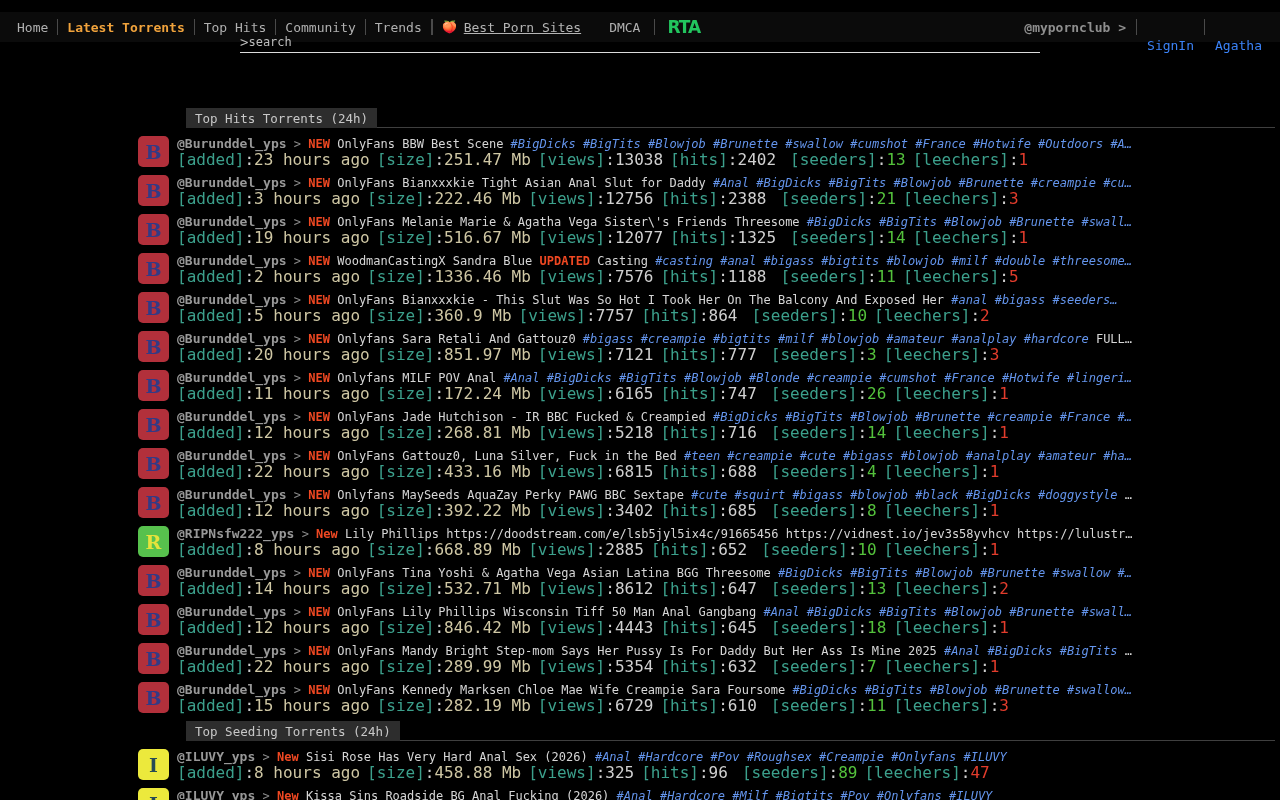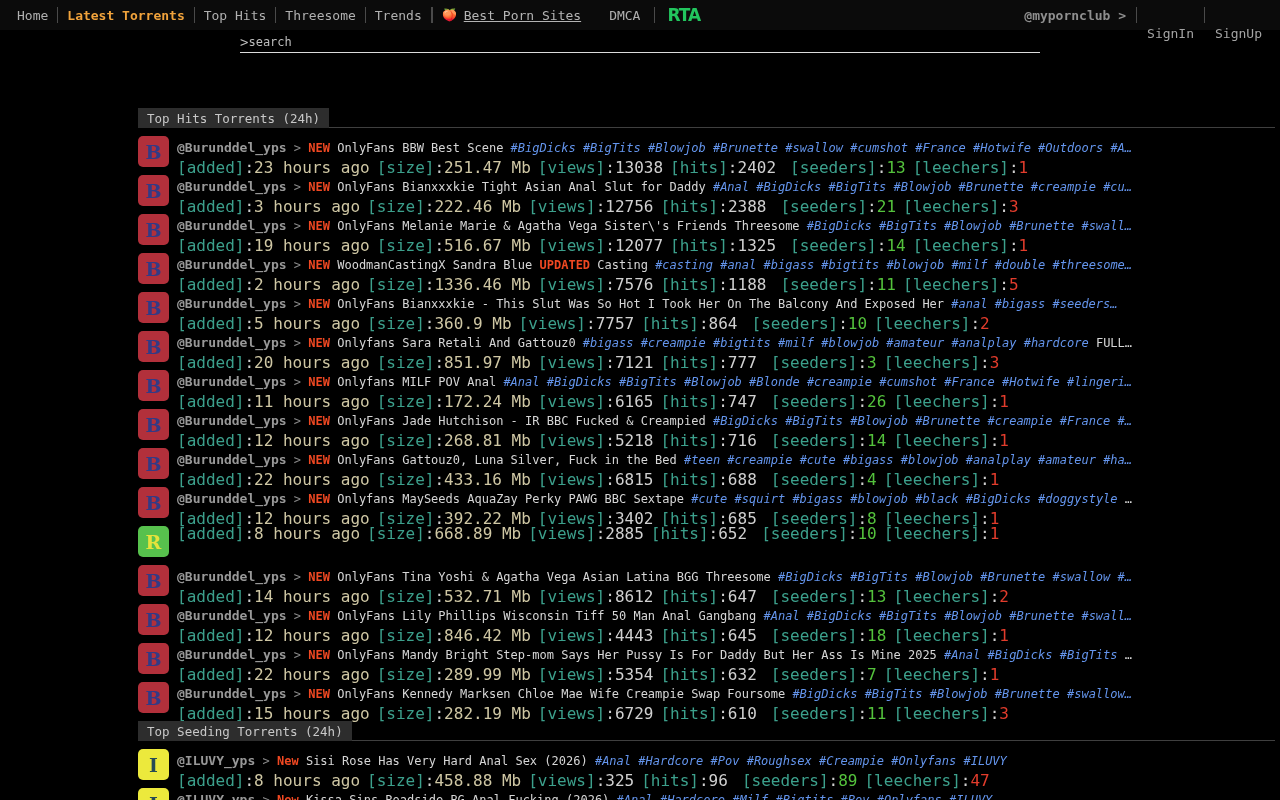--- a/index.html
+++ b/index.html
@@ -1,58 +1,58 @@
 <!DOCTYPE html>
 <html style="--nav-active: #f1a33c; --flag: #f04822; --tag: #6495ed; --user: #989898; --title: #d6d6d6; --stat-label: #3ca08c; --val-warm: #cfc7a4; --val: #d0d0d0; --seeders: #54c23c; --leechers: #e23c2c; --header-bg: #2d2d2d; --header-text: #c8c8c8; --rule: #3f3f3f;"><head>
 <meta charset="utf-8">
 <style>
   * { box-sizing: border-box; margin: 0; padding: 0; }
   html,body { width:1280px; height:800px; overflow:hidden; background:#000; }
   body { font-family:"DejaVu Sans Mono","Liberation Mono",monospace; position:relative; }
 
   
-  .topbar { position:absolute; top:0; left:0; width:1280px; height:30px;
+  .topbar { position:absolute; top:12px; left:0; width:1280px; height:30px;
             background:#0b0b0b; display:flex; align-items:center;
             justify-content:space-between; padding:0 8px; font-size:13px; color:#b0b0b0; }
   .nav-left, .nav-right { display:flex; align-items:center; }
   .nav-item { padding:0 9px; color:#b0b0b0; cursor:pointer; white-space:nowrap; }
   .nav-item.active { color:var(--nav-active); font-weight:bold; }
   .sep { width:1px; height:16px; background:#4a4a4a; display:inline-block; }
   .promo { padding:0 10px; display:flex; align-items:center; gap:6px; cursor:pointer; }
   .promo .plabel { text-decoration:underline; color:#b5b5b5; }
   .picon { color:#e8923a; font-size:12px; }
   .dmca { padding:0 14px 0 18px; color:#b0b0b0; cursor:pointer; }
   .rta { padding:0 6px 0 12px; color:#22c55e; font-weight:800; font-size:17px;
          letter-spacing:-1px; font-family:"DejaVu Sans","Liberation Sans",sans-serif; }
   .account { font-weight:bold; color:#8f8f8f; padding:0 10px; cursor:pointer; white-space:nowrap; }
   .account .arr { font-weight:bold; color:#8f8f8f; }
-  .auth { color:#a3a3a3; padding:0 10px; cursor:pointer;margin-top:36px; }
+  .auth { color:#3b82f6; padding:0 10px; cursor:pointer;margin-top:36px; }
 
   
   .searchbar { position:absolute; top:32px; left:240px; width:800px; height:21px;
                border-bottom:1px solid #dcdcdc; display:flex; align-items:center; }
   .prompt { color:#bdbdbd; font-size:14px; }
   .search-input { background:transparent; border:none; outline:none; color:#bdbdbd;
                   font-family:inherit; font-size:12px; width:760px; }
   .search-input::placeholder { color:#bdbdbd; opacity:1; }
 
   
   .content { position:absolute; top:108px; left:138px; width:1137px; }
   .section-head { display:flex; align-items:stretch; height:20px; margin-bottom:8px; }
   .tab { background:var(--header-bg); color:var(--header-text); font-size:12.5px;
-         padding:3px 9px 0 9px; white-space:nowrap; }
+         padding:3px 9px 0 9px; white-space:nowrap;margin-left:48px; }
   .rule { flex:1; border-bottom:1px solid var(--rule); }
 
   .row { display:flex; gap:8px; height:32px; margin-bottom:7px; }
   .avatar { width:31px; height:31px; border-radius:5px; flex:0 0 31px;
             display:flex; align-items:center; justify-content:center;
             font-family:"DejaVu Serif","Liberation Serif",serif;
             font-weight:bold; font-size:19px; cursor:pointer; }
   .rcontent { flex:1; min-width:0; }
-  .line1 { font-size:12px; line-height:24px; white-space:nowrap; overflow:hidden;
+  .line1 { font-size:12px; line-height:16px; white-space:nowrap; overflow:hidden;
            width:985px; color:var(--title); }
   .user { font-size:13px; font-weight:bold; color:var(--user); cursor:pointer; }
   .arrow { color:#8a8a8a; }
   .flag { color:var(--flag); font-weight:bold; }
   .ttext { color:var(--title); }
   .tag { color:var(--tag); font-style:italic; cursor:pointer; }
   .line2 { font-size:16px; line-height:15px; white-space:nowrap; }
   .stat { margin-right:7px; }
   .stat.seeders { margin-left:7px; }
   .slabel { color:var(--stat-label); }
@@ -66,39 +66,39 @@
 <body>
 
 <div class="topbar">
   <div class="nav-left" id="nav-left">
       <span class="nav-item">Home</span>
       <span class="sep"></span>
       <span class="nav-item active">Latest Torrents</span>
       <span class="sep"></span>
       <span class="nav-item">Top Hits</span>
       <span class="sep"></span>
-      <span class="nav-item">Threesome</span>
+      <span class="nav-item">Community</span>
       <span class="sep"></span>
       <span class="nav-item">Trends</span>
       <span class="sep"></span>
       <span class="sep"></span>
       <span class="promo">
         <span class="picon">🍑</span>
         <span class="plabel">Best Porn Sites</span>
       </span>
       <span class="dmca">DMCA</span>
       <span class="sep"></span>
       <span class="rta">RTA</span>
     </div>
   <div class="nav-right">
     <span class="account"><span>@mypornclub</span> <span class="arr">&gt;</span></span>
     <span class="sep"></span>
     <span class="auth">SignIn</span>
     <span class="sep"></span>
-    <span class="auth">SignUp</span>
+    <span class="auth">Agatha</span>
   </div>
 </div>
 
 <div class="searchbar">
   <span class="prompt">&gt;</span>
     <input class="search-input" type="text" placeholder="search" style="">
 </div>
 
 <div class="content" id="content">
     <div class="section-head">
@@ -171,20 +171,21 @@
     <div class="row">
       <span class="avatar" style="background: rgb(178, 48, 59); color: rgb(51, 58, 133);">B</span>
       <div class="rcontent">
         <div class="line1"><span class="user">@Burunddel_yps</span> <span class="arrow">&gt;</span> <span class="flag">NEW</span> <span class="ttext">Onlyfans MaySeeds AquaZay Perky PAWG BBC Sextape</span> <span class="tag">#cute</span> <span class="tag">#squirt</span> <span class="tag">#bigass</span> <span class="tag">#blowjob</span> <span class="tag">#black</span> <span class="tag">#BigDicks</span> <span class="tag">#doggystyle</span> <span class="ttext">…</span> </div>
         <div class="line2"><span class="stat added"><span class="slabel">[added]</span><span class="scolon">:</span><span class="sval warm">12 hours ago</span></span><span class="stat size"><span class="slabel">[size]</span><span class="scolon">:</span><span class="sval warm">392.22 Mb</span></span><span class="stat views"><span class="slabel">[views]</span><span class="scolon">:</span><span class="sval">3402</span></span><span class="stat hits"><span class="slabel">[hits]</span><span class="scolon">:</span><span class="sval">685</span></span><span class="stat seeders"><span class="slabel">[seeders]</span><span class="scolon">:</span><span class="sval seed">8</span></span><span class="stat leechers"><span class="slabel">[leechers]</span><span class="scolon">:</span><span class="sval leech">1</span></span></div>
       </div>
     </div>
     <div class="row">
       <span class="avatar" style="background: rgb(87, 193, 77); color: rgb(230, 227, 60);">R</span>
       <div class="rcontent">
+        <div class="line1"><span class="user">@RIPNsfw222_yps</span> <span class="arrow">&gt;</span> <span class="flag">New</span> <span class="ttext">Lily Phillips https://doodstream.com/e/lsb5jyl5ix4c/91665456 https://vidnest.io/jev3s58yvhcv https://lulustr…</span> </div>
         <div class="line2"><span class="stat added"><span class="slabel">[added]</span><span class="scolon">:</span><span class="sval warm">8 hours ago</span></span><span class="stat size"><span class="slabel">[size]</span><span class="scolon">:</span><span class="sval warm">668.89 Mb</span></span><span class="stat views"><span class="slabel">[views]</span><span class="scolon">:</span><span class="sval">2885</span></span><span class="stat hits"><span class="slabel">[hits]</span><span class="scolon">:</span><span class="sval">652</span></span><span class="stat seeders"><span class="slabel">[seeders]</span><span class="scolon">:</span><span class="sval seed">10</span></span><span class="stat leechers"><span class="slabel">[leechers]</span><span class="scolon">:</span><span class="sval leech">1</span></span></div>
       </div>
     </div>
     <div class="row">
       <span class="avatar" style="background: rgb(178, 48, 59); color: rgb(51, 58, 133);">B</span>
       <div class="rcontent">
         <div class="line1"><span class="user">@Burunddel_yps</span> <span class="arrow">&gt;</span> <span class="flag">NEW</span> <span class="ttext">OnlyFans Tina Yoshi &amp; Agatha Vega Asian Latina BGG Threesome</span> <span class="tag">#BigDicks</span> <span class="tag">#BigTits</span> <span class="tag">#Blowjob</span> <span class="tag">#Brunette</span> <span class="tag">#swallow</span> <span class="tag">#…</span> </div>
         <div class="line2"><span class="stat added"><span class="slabel">[added]</span><span class="scolon">:</span><span class="sval warm">14 hours ago</span></span><span class="stat size"><span class="slabel">[size]</span><span class="scolon">:</span><span class="sval warm">532.71 Mb</span></span><span class="stat views"><span class="slabel">[views]</span><span class="scolon">:</span><span class="sval">8612</span></span><span class="stat hits"><span class="slabel">[hits]</span><span class="scolon">:</span><span class="sval">647</span></span><span class="stat seeders"><span class="slabel">[seeders]</span><span class="scolon">:</span><span class="sval seed">13</span></span><span class="stat leechers"><span class="slabel">[leechers]</span><span class="scolon">:</span><span class="sval leech">2</span></span></div>
       </div>
     </div>
@@ -198,21 +199,21 @@
     <div class="row">
       <span class="avatar" style="background: rgb(178, 48, 59); color: rgb(51, 58, 133);">B</span>
       <div class="rcontent">
         <div class="line1"><span class="user">@Burunddel_yps</span> <span class="arrow">&gt;</span> <span class="flag">NEW</span> <span class="ttext">OnlyFans Mandy Bright Step-mom Says Her Pussy Is For Daddy But Her Ass Is Mine 2025</span> <span class="tag">#Anal</span> <span class="tag">#BigDicks</span> <span class="tag">#BigTits</span> <span class="ttext">…</span> </div>
         <div class="line2"><span class="stat added"><span class="slabel">[added]</span><span class="scolon">:</span><span class="sval warm">22 hours ago</span></span><span class="stat size"><span class="slabel">[size]</span><span class="scolon">:</span><span class="sval warm">289.99 Mb</span></span><span class="stat views"><span class="slabel">[views]</span><span class="scolon">:</span><span class="sval">5354</span></span><span class="stat hits"><span class="slabel">[hits]</span><span class="scolon">:</span><span class="sval">632</span></span><span class="stat seeders"><span class="slabel">[seeders]</span><span class="scolon">:</span><span class="sval seed">7</span></span><span class="stat leechers"><span class="slabel">[leechers]</span><span class="scolon">:</span><span class="sval leech">1</span></span></div>
       </div>
     </div>
     <div class="row">
       <span class="avatar" style="background: rgb(178, 48, 59); color: rgb(51, 58, 133);">B</span>
       <div class="rcontent">
-        <div class="line1"><span class="user">@Burunddel_yps</span> <span class="arrow">&gt;</span> <span class="flag">NEW</span> <span class="ttext">OnlyFans Kennedy Marksen Chloe Mae Wife Creampie Swap Foursome</span> <span class="tag">#BigDicks</span> <span class="tag">#BigTits</span> <span class="tag">#Blowjob</span> <span class="tag">#Brunette</span> <span class="tag">#swallow…</span> </div>
+        <div class="line1"><span class="user">@Burunddel_yps</span> <span class="arrow">&gt;</span> <span class="flag">NEW</span> <span class="ttext">OnlyFans Kennedy Marksen Chloe Mae Wife Creampie Sara Foursome</span> <span class="tag">#BigDicks</span> <span class="tag">#BigTits</span> <span class="tag">#Blowjob</span> <span class="tag">#Brunette</span> <span class="tag">#swallow…</span> </div>
         <div class="line2"><span class="stat added"><span class="slabel">[added]</span><span class="scolon">:</span><span class="sval warm">15 hours ago</span></span><span class="stat size"><span class="slabel">[size]</span><span class="scolon">:</span><span class="sval warm">282.19 Mb</span></span><span class="stat views"><span class="slabel">[views]</span><span class="scolon">:</span><span class="sval">6729</span></span><span class="stat hits"><span class="slabel">[hits]</span><span class="scolon">:</span><span class="sval">610</span></span><span class="stat seeders"><span class="slabel">[seeders]</span><span class="scolon">:</span><span class="sval seed">11</span></span><span class="stat leechers"><span class="slabel">[leechers]</span><span class="scolon">:</span><span class="sval leech">3</span></span></div>
       </div>
     </div>
     <div class="section-head">
       <span class="tab">Top Seeding Torrents (24h)</span>
       <div class="rule"></div>
     </div>
     <div class="row">
       <span class="avatar" style="background: rgb(236, 233, 60); color: rgb(39, 75, 85);">I</span>
       <div class="rcontent">

